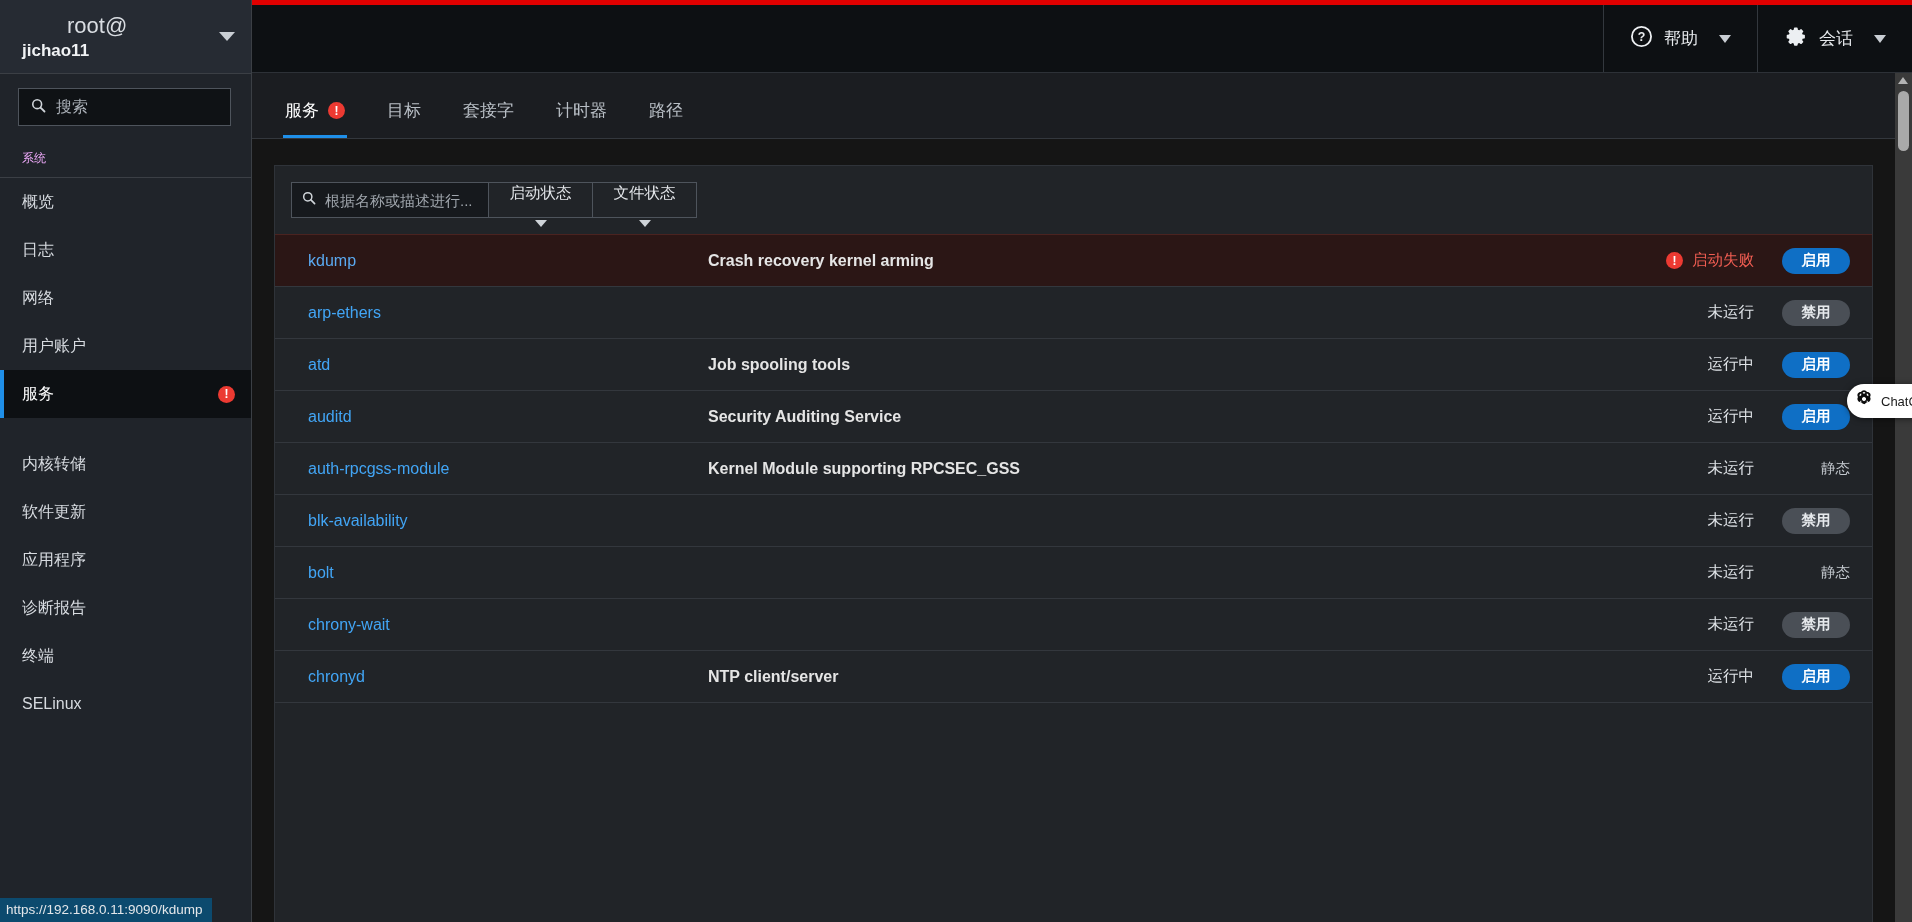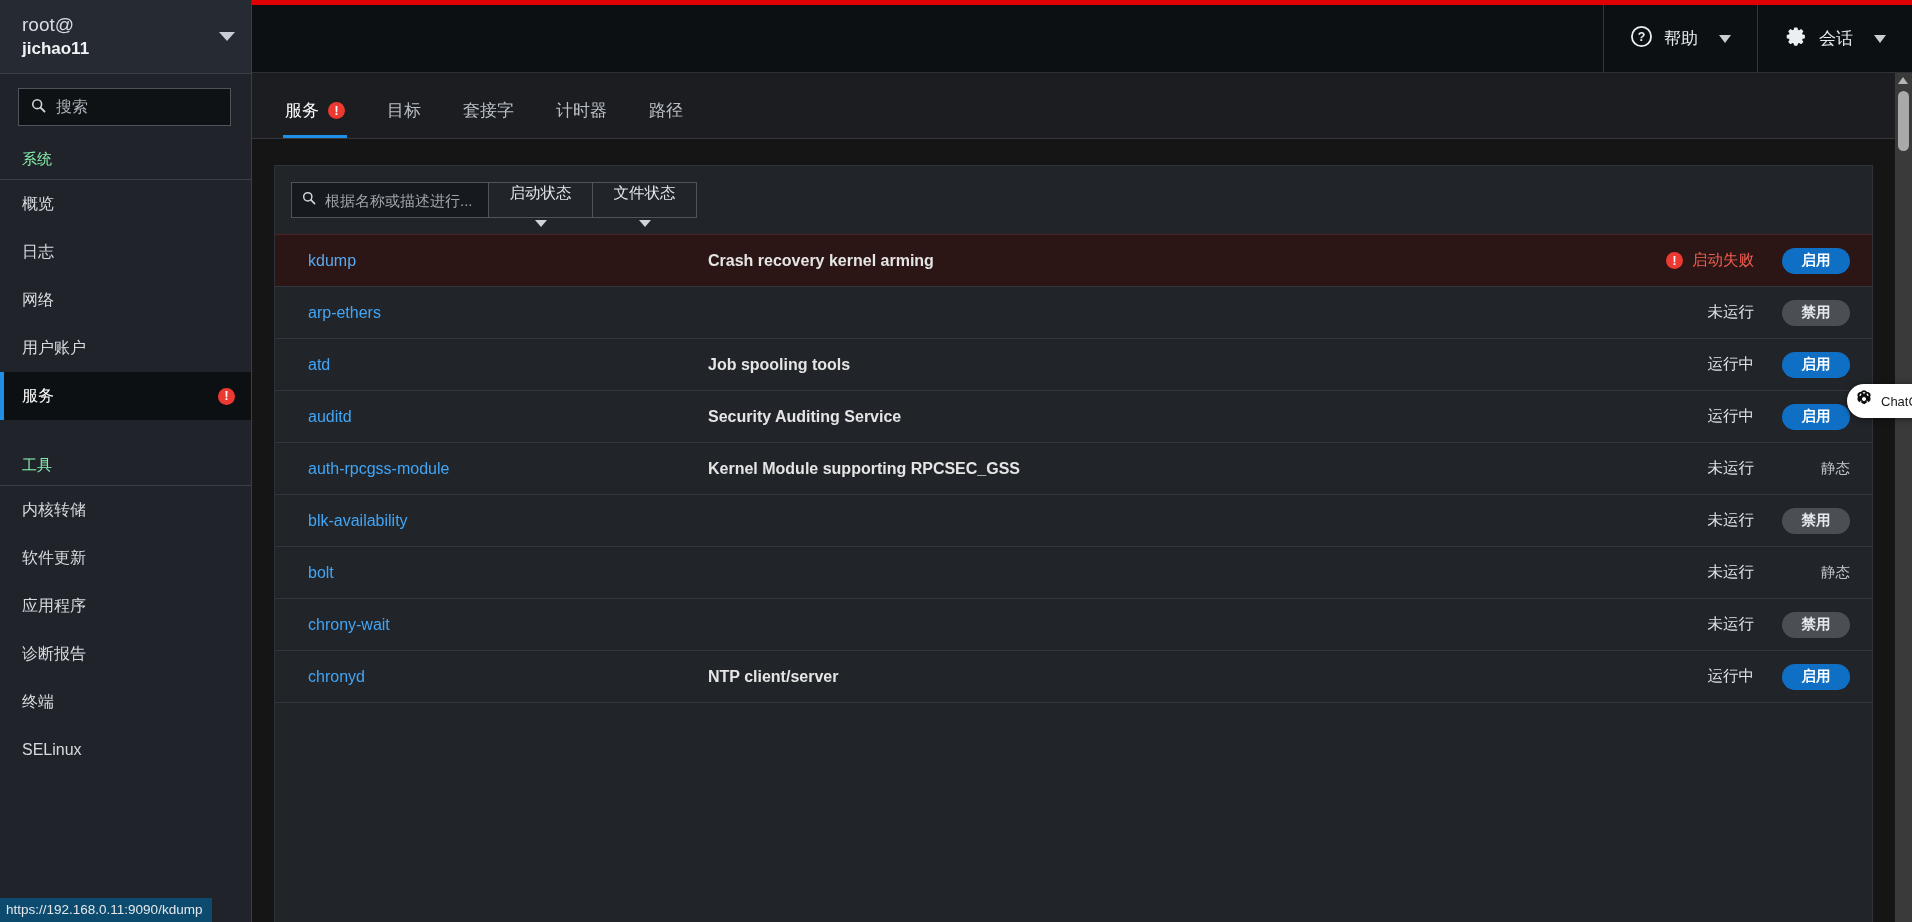--- a/index.html
+++ b/index.html
@@ -27,21 +27,21 @@
   }
   .host-switcher {
     height: 74px;
     background: #262b33;
     border-bottom: 1px solid #3b3f45;
     display: flex; align-items: center; justify-content: space-between;
     padding: 0 16px 0 22px;
     cursor: pointer;
   }
   .host-lines { line-height: 1.28; }
-  .host-user { font-size: 19px; color: #d9dde2; font-weight: 400; }
+  .host-user { font-size: 22px; color: #d9dde2; font-weight: 400; margin-left: 45px; }
   .host-name { font-size: 17px; color: #f0f2f4; font-weight: 700; }
   .caret-down {
     width: 0; height: 0;
     border-left: 8px solid transparent;
     border-right: 8px solid transparent;
     border-top: 9px solid #c9ced4;
   }
 
   .search-wrap { padding: 14px 20px 10px 18px; }
   .search-box {
@@ -53,21 +53,21 @@
   .search-box .mag { flex: 0 0 auto; }
   .search-box input {
     flex: 1; background: transparent; border: 0; outline: 0;
     color: #d6dade; font-size: 16px;
     font-family: "Liberation Sans", sans-serif;
   }
   .search-box input::placeholder { color: #a9afb6; }
 
   .nav-group-title {
     padding: 14px 0 10px 22px;
-    font-size: 15px; color: #86efac;
+    font-size: 12px; color: #f0abfc;
     border-bottom: 1px solid #3b3f45;
   }
   .nav-item {
     position: relative;
     height: 48px;
     display: flex; align-items: center; justify-content: space-between;
     padding: 0 16px 0 22px;
     color: #d7dbe0; font-size: 16px;
     cursor: pointer;
   }
@@ -312,21 +312,20 @@
     </div>
     <div class="nav-item active">
       <span>服务</span>
       <span class="badge-err">!</span>
     </div>
   </div>
 
   <div class="nav-spacer"></div>
 
   <div>
-    <div class="nav-group-title">工具</div>
 
     <div class="nav-item">
       <span>内核转储</span>
     </div>
     <div class="nav-item">
       <span>软件更新</span>
     </div>
     <div class="nav-item">
       <span>应用程序</span>
     </div>

